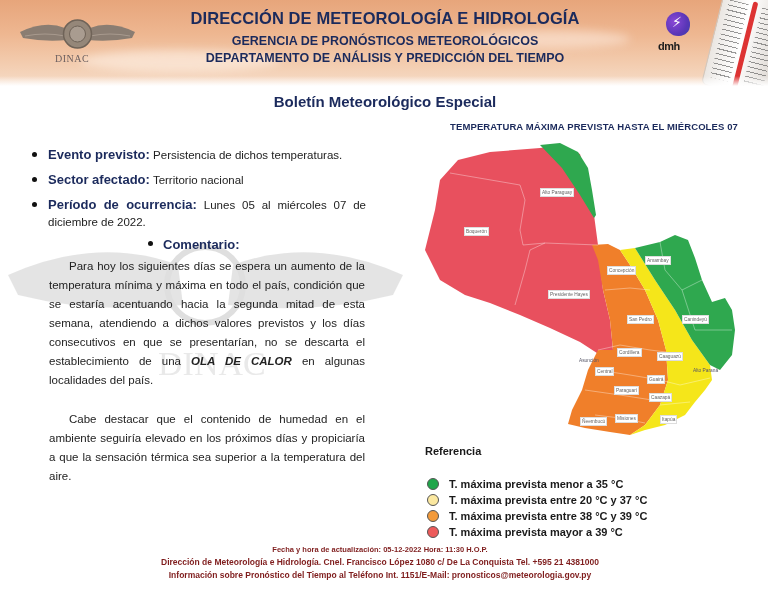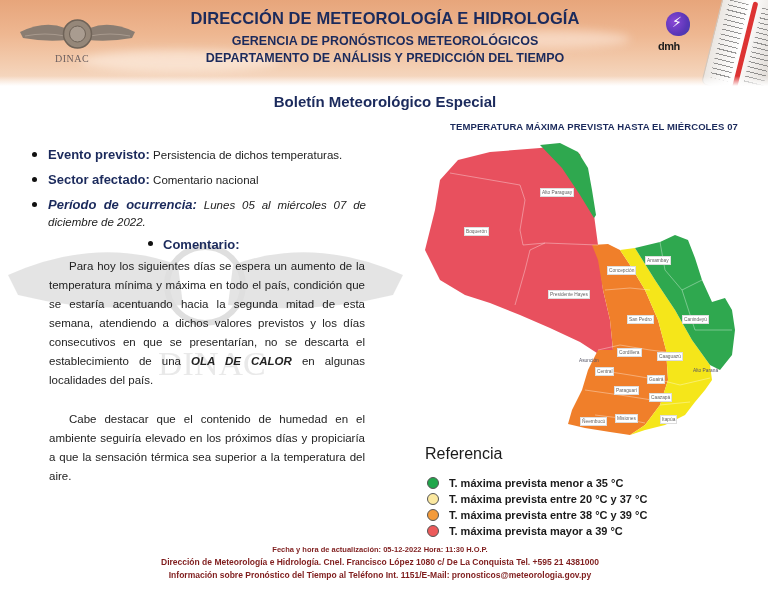--- a/index.html
+++ b/index.html
@@ -35,41 +35,41 @@
 
   
   .bulletin-title { position:absolute; left:200px; top:93px; width:370px; text-align:center; font-weight:bold; color:#1b2a5c; font-size:15px; }
 
   
   .left { position:absolute; left:26px; top:146px; width:340px; }
   .info-list { list-style:none; }
   .info-list li { position:relative; padding-left:22px; font-size:11.5px; line-height:17px; color:#222; margin-bottom:7px; text-align: justify; }
   .info-list li .dot { position:absolute; left:6px; top:6px; width:5px; height:5px; border-radius:50%; background:#111; }
   .info-list .lbl { color:#1b2a5c; font-weight:bold; font-size:13px; }
-  .info-list li.period { text-align: justify; font-style: italic; }
+  .info-list li.period { text-align: justify; }
 
   .watermark { position:absolute; left:8px; top:235px; width:395px; height:150px; opacity:0.35; pointer-events:none; }
 
   .comment-head { position:absolute; left:148px; top:237px; font-weight:bold; color:#1b2a5c; font-size:13px; }
   .comment-head .dot { display:inline-block; width:5px; height:5px; border-radius:50%; background:#111; margin-right:10px; vertical-align:middle; position:relative; top:-2px; }
 
   .para { position:absolute; left:49px; width:316px; font-size:11.5px; line-height:19px; color:#222; text-align: justify; text-indent: 20px; }
   .para1 { top:257px; }
   .para2 { top:410px; }
   .para em { font-style: italic; font-weight: bold; }
 
   
   .map-title { position:absolute; left:424px; top:121px; width:340px; text-align:center; font-weight:bold; color:#1b2a5c; font-size:9.5px; letter-spacing:0.1px; }
   .map { position:absolute; left:420px; top:140px; width:340px; height:310px; }
   .map-label { position:absolute; background:#fff; border:1px solid #ddd; font-size:4.8px; color:#666; padding:0 1px; line-height:7px; white-space:nowrap; }
   .map-label.plain { background:transparent; border:none; color:#556; }
 
   
   .legend { position:absolute; left:425px; top:445px; width:300px; }
-  .legend-title { font-weight:normal; color:#1a1a1a; font-size:16px; margin-bottom:12px; }
+  .legend-title { font-weight:bold; color:#1a1a1a; font-size:11px; margin-bottom:19px; }
   .legend-item { display:flex; align-items:center; height:16px; }
   .legend-swatch { width:12px; height:12px; border-radius:50%; border:1px solid #555; margin-right:10px; margin-left:2px; }
   .legend-label { font-weight:bold; font-size:11px; color:#1a1a1a; }
 
   
   .footer { position:absolute; left:60px; top:544px; width:640px; text-align:center; font-weight:bold; color:#7f1d1d; }
   .footer .f1 { font-size:7.5px; line-height:12px; }
   .footer .f2, .footer .f3 { font-size:8.5px; line-height:13px; }
 </style>
 </head>
@@ -119,21 +119,21 @@
 <div class="left">
   <ul class="info-list">
     <li>
       <span class="dot"></span>
       <span class="lbl">Evento previsto:</span>
       <span>Persistencia de dichos temperaturas.</span>
     </li>
     <li>
       <span class="dot"></span>
       <span class="lbl">Sector afectado:</span>
-      <span>Comentario nacional</span>
+      <span>Territorio nacional</span>
     </li>
     <li class="period">
       <span class="dot"></span>
       <span class="lbl">Período de ocurrencia:</span>
       <span>Lunes 05 al miércoles 07 de diciembre de 2022.</span>
     </li>
   </ul>
 </div>
 
 <div class="comment-head">

